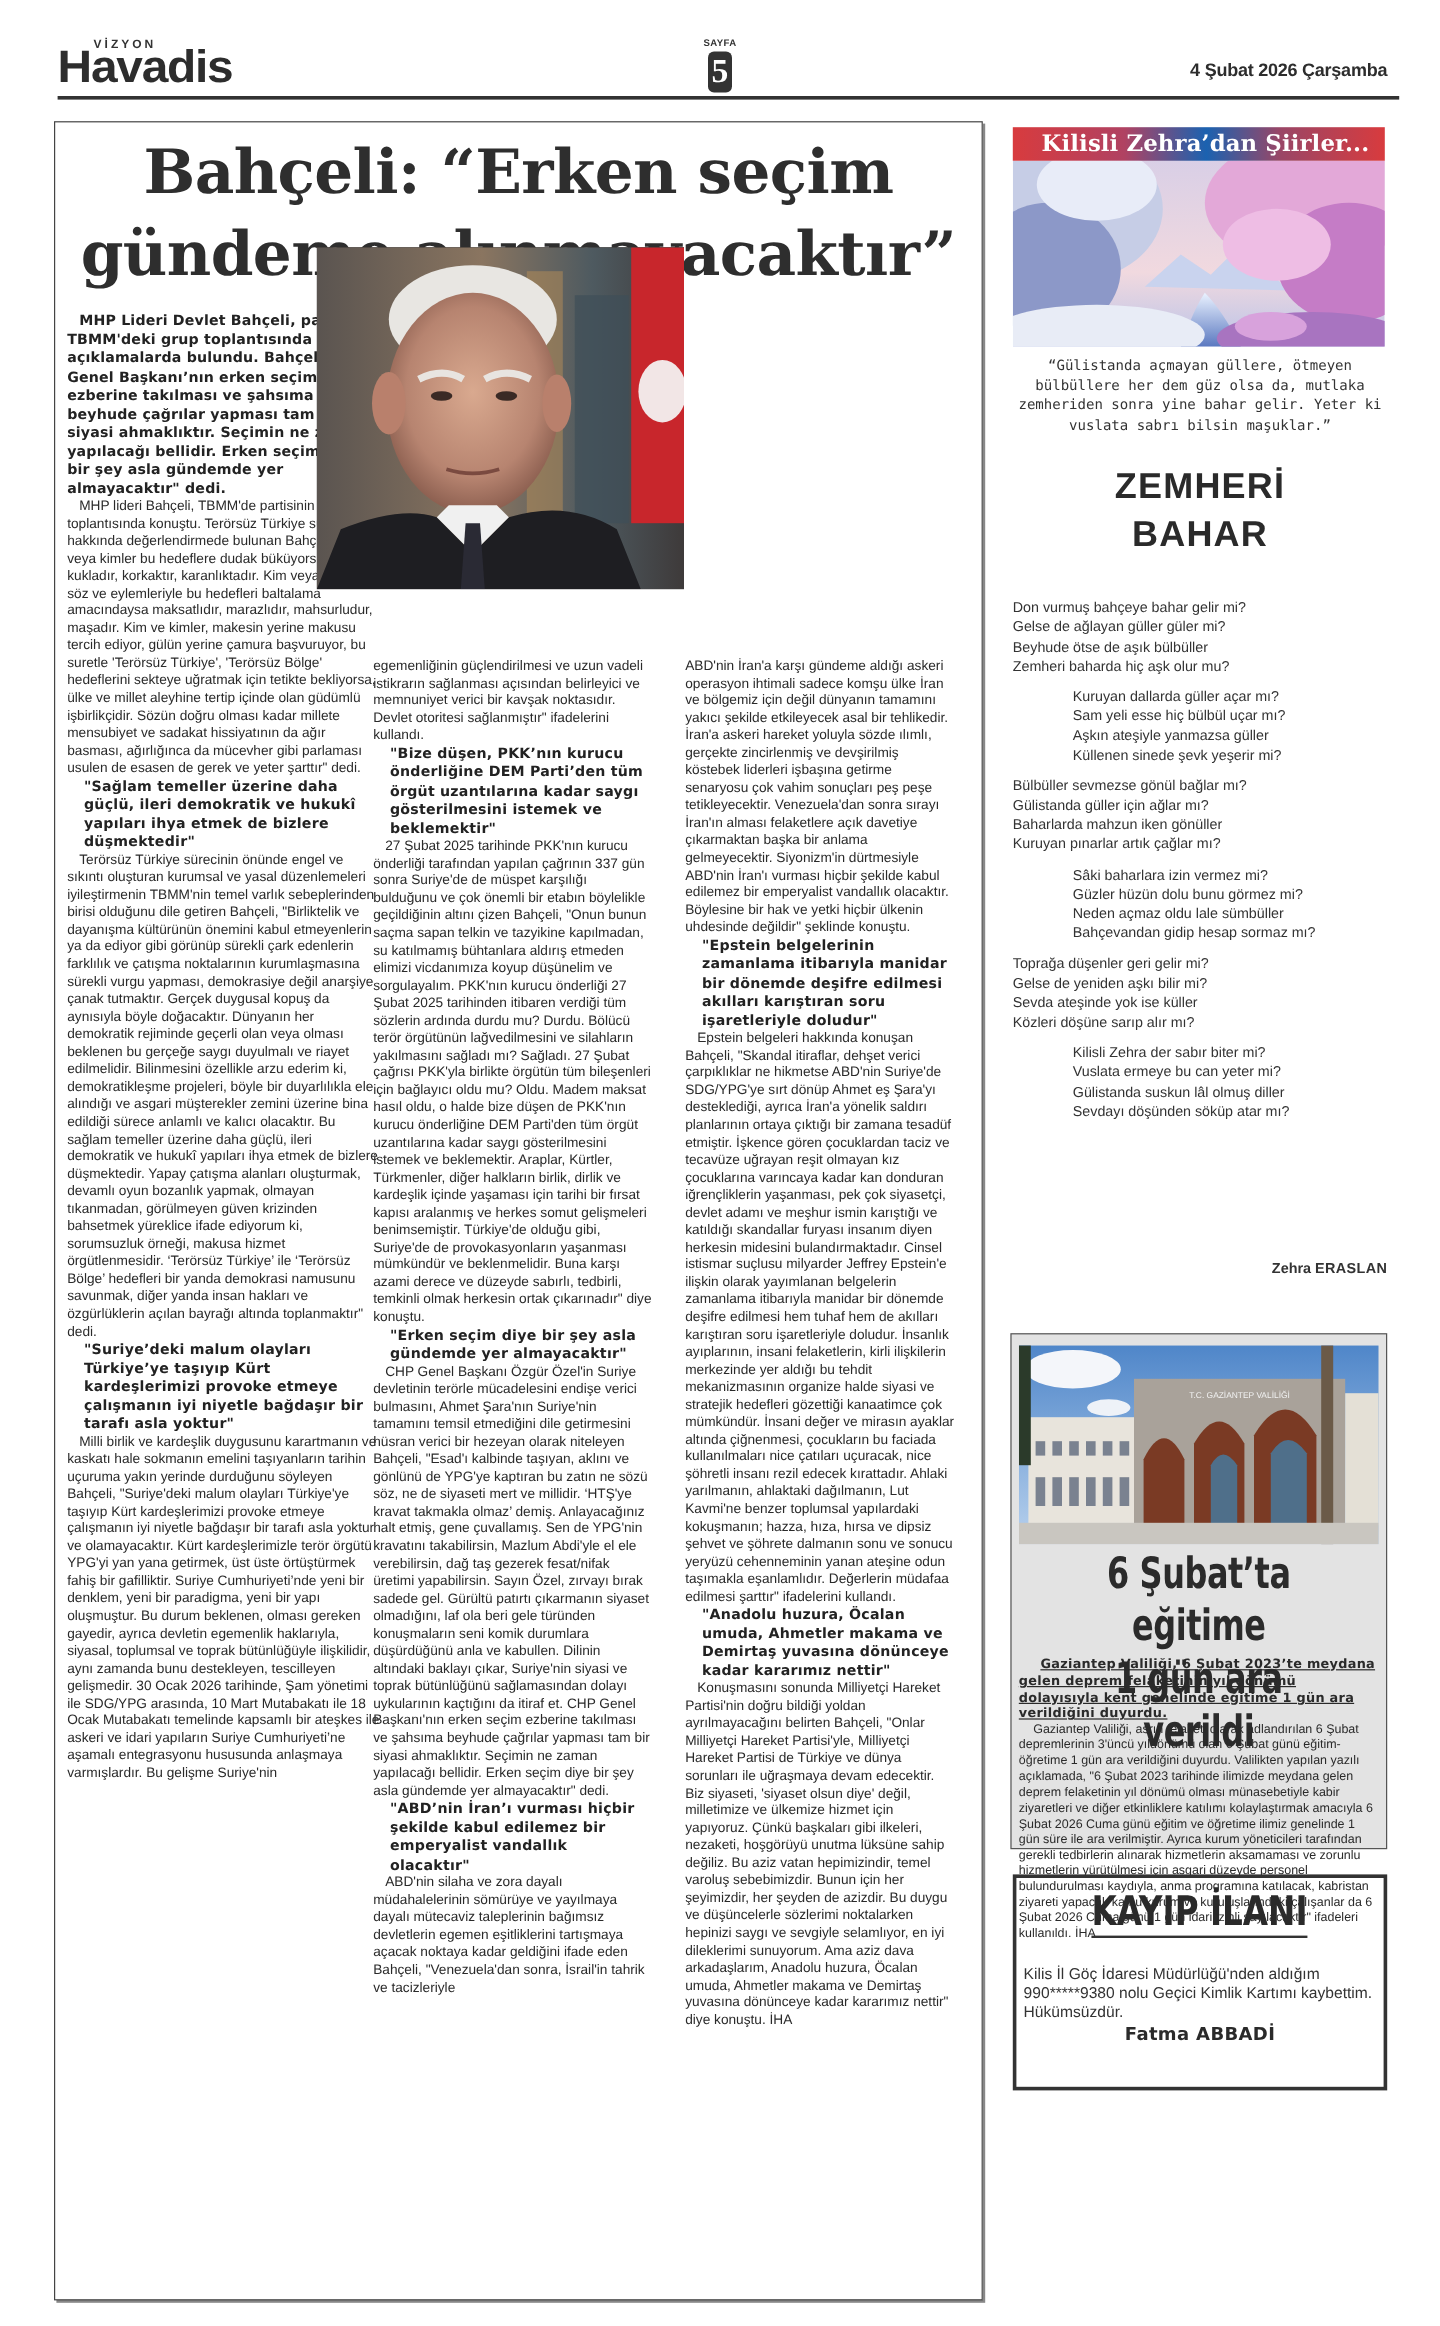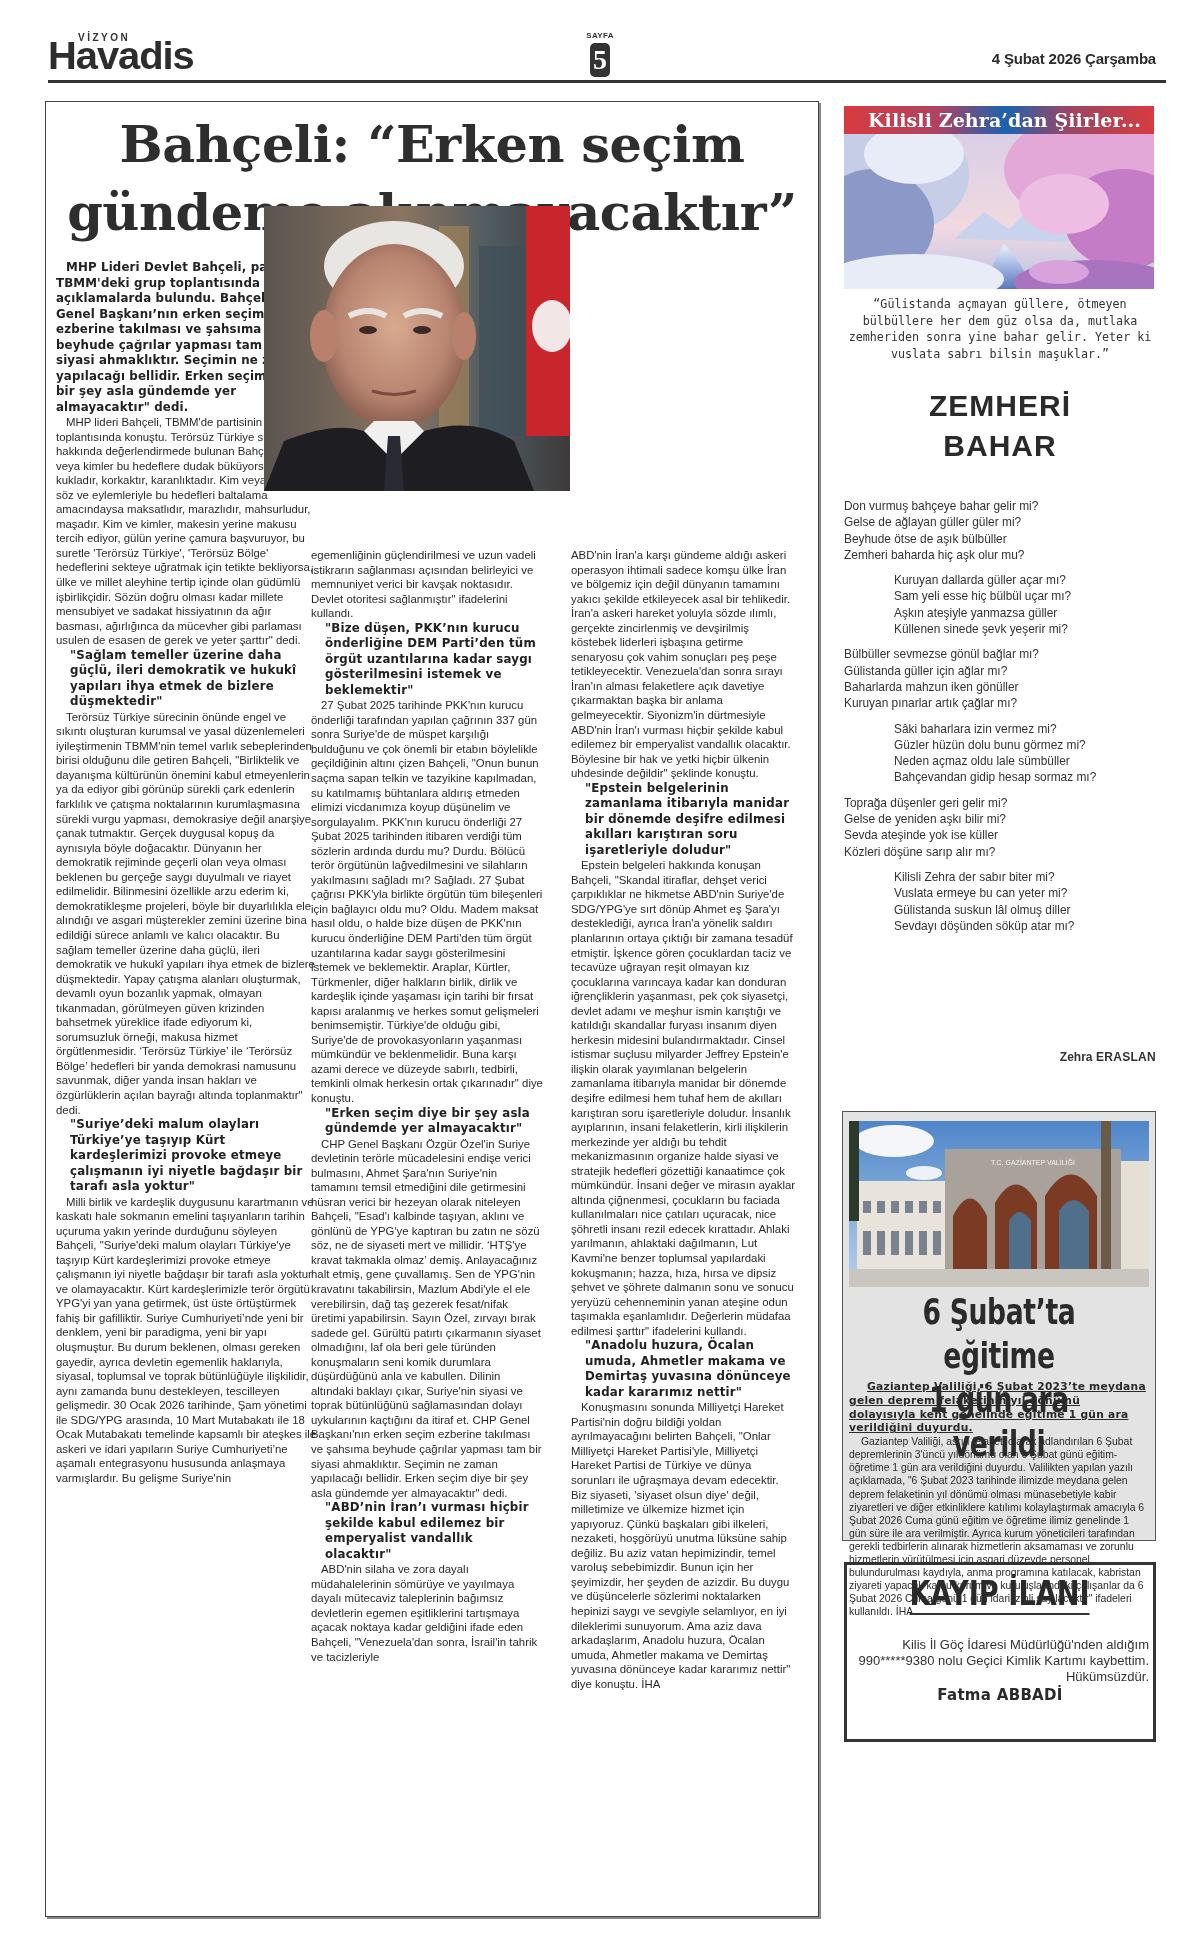--- a/index.html
+++ b/index.html
@@ -45,21 +45,21 @@
   .news-box { position: absolute; left: 0; top: 1011px; width: 314px; height: 430px; background: #e3e3e3; border: 1.5px solid #555; }
   .news-photo { position: absolute; left: 6px; top: 9px; width: 300px; height: 166px; overflow: hidden; }
   .news-title { position: absolute; left: 0; top: 178px; width: 100%; text-align: center; font-family: "DejaVu Sans", sans-serif; font-weight: bold; font-size: 36px; line-height: 44px; color: #2b2b2b; transform: scaleX(0.74); letter-spacing: -0.5px; }
   .news-text { position: absolute; left: 6px; top: 268px; width: 300px; font-size: 10.4px; line-height: 13.1px; color: #2a2a2a; }
   .news-text .lead { font-weight: bold; font-family: "DejaVu Sans", sans-serif; font-size: 10.7px; line-height: 13.8px; text-indent: 18px; letter-spacing: 0.25px; text-decoration: underline; }
   .news-text p { text-indent: 12px; }
 
   .ad-box { position: absolute; left: 2px; top: 1462px; width: 312px; height: 180px; border: 3px solid #333; }
   .ad-title { position: absolute; left: 0; top: 8px; width: 100%; text-align: center; }
   .ad-title span { display: inline-block; font-family: "DejaVu Sans", sans-serif; font-weight: bold; font-size: 34px; line-height: 40px; color: #2a2a2a; border-bottom: 2px solid #333; transform: scaleX(0.8); letter-spacing: 0px; }
-  .ad-text { position: absolute; left: 6px; top: 72px; width: 296px; text-align: right; font-size: 13px; line-height: 16px; color: #333; }
+  .ad-text { position: absolute; left: 6px; top: 72px; width: 296px; text-align: left; font-size: 13px; line-height: 16px; color: #333; }
   .ad-sign { position: absolute; left: 0; top: 121px; width: 100%; text-align: center; font-weight: bold; font-size: 15px; color: #2a2a2a; font-family: "DejaVu Sans", sans-serif; letter-spacing: 0.3px; }
 </style>
 </head>
 <body>
 
 <header class="masthead">
   <div class="logo">
     <span class="logo-big">Havadis</span>
     <span class="logo-small">VİZYON</span>
   </div>

